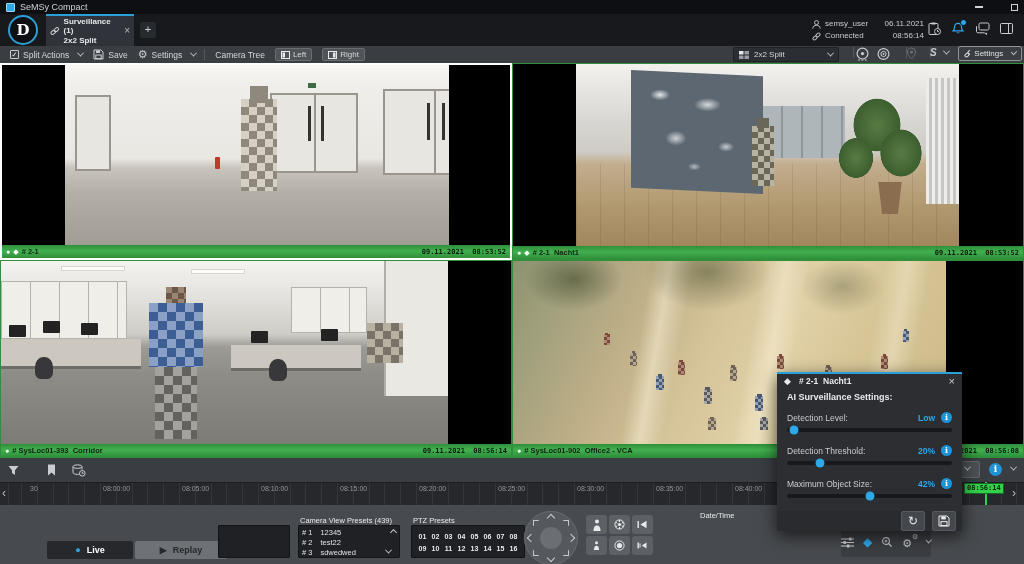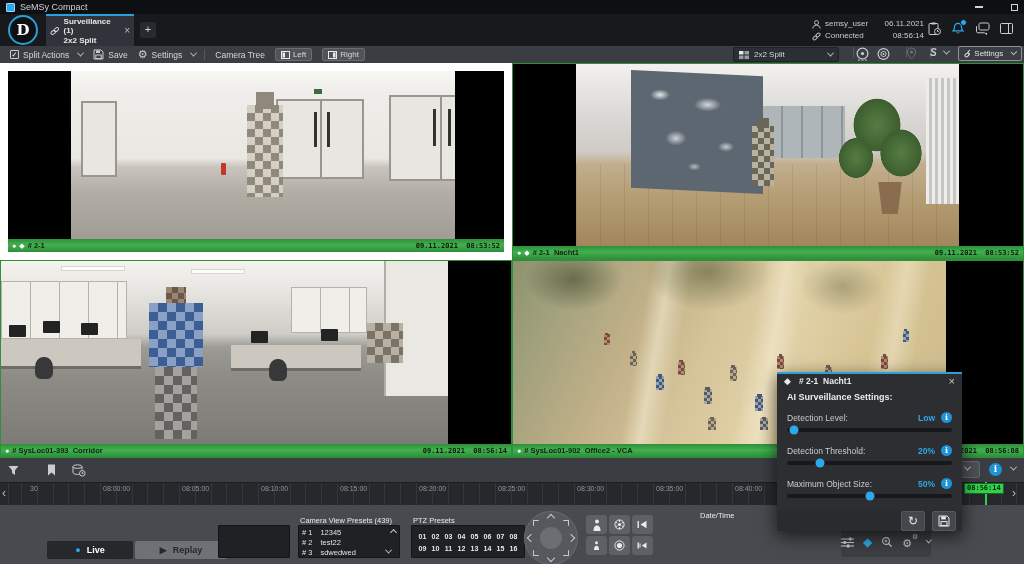--- a/index.html
+++ b/index.html
@@ -38,21 +38,21 @@
 .tgl{display:flex;align-items:center;gap:3px;background:#505357;border:1px solid #6a6d71;border-radius:2px;height:13px;padding:0 5px;font-size:8px}
 .laydd{position:absolute;left:733px;top:1px;width:106px;height:15px;background:#2b2e32;border:1px solid #1e2023;border-radius:2px;display:flex;align-items:center;gap:5px;padding:0 5px;font-size:8px}
 .laydd .cv{margin-left:auto}
 .rico{position:absolute;top:1px;display:flex;align-items:center}
 .navbtn{position:absolute;left:958px;top:0px;width:64px;height:15px;border:1px solid #8f9296;border-radius:2px;display:flex;align-items:center;gap:4px;padding:0 5px;font-size:8px;color:#dfe2e5}
 .dim{opacity:.55}
 .sseq{font-size:10px;font-weight:bold;font-style:italic;color:#c9ccd0}
 
 .grid{position:absolute;left:0;top:63px;width:1024px;height:395px;background:#000}
 .cell{position:absolute;background:#000;border:1px solid #2f8f3a;overflow:hidden}
-.cell.sel{border:8px solid #ffffff}
+.cell.sel{border:2px solid #ffffff}
 .c1{left:0;top:0;width:512px;height:197px}
 .c2{left:512px;top:0;width:512px;height:197px}
 .c3{left:0;top:197px;width:512px;height:198px}
 .c4{left:512px;top:197px;width:512px;height:198px}
 .scene{position:absolute;top:0;bottom:13px;overflow:hidden}
 .vbar{position:absolute;left:0;right:0;bottom:0;height:13px;background:linear-gradient(180deg,#2f8f3a,#42b04f 45%,#2f8f3a);display:flex;align-items:center;padding:0 4px;z-index:5}
 .vb-ic{color:#fff;font-size:7px;line-height:13px;margin-right:3px}
 .vb-name{white-space:pre;font-size:7.5px;font-weight:bold;color:#102312}
 .vb-ts{white-space:pre;margin-left:auto;font-family:"DejaVu Sans Mono",monospace;font-size:7px;font-weight:bold;color:#0c1c0e}
 
@@ -628,21 +628,21 @@
       <div class="setrow">
         <span class="setlab">Detection Threshold:</span>
         <span class="setval">20%</span>
         <span class="sinfo">i</span>
       </div>
       <div class="slider" style="--p: 20%;">
           <span class="thumb"></span>
         </div>
       <div class="setrow">
         <span class="setlab">Maximum Object Size:</span>
-        <span class="setval">50%</span>
+        <span class="setval">42%</span>
         <span class="sinfo">i</span>
       </div>
       <div class="slider" style="--p: 50%;">
           <span class="thumb"></span>
         </div>
     </div>
     <div class="ppfoot">
       <span class="fbtn">↻</span>
       <span class="fbtn">
           <svg width="12" height="12">

